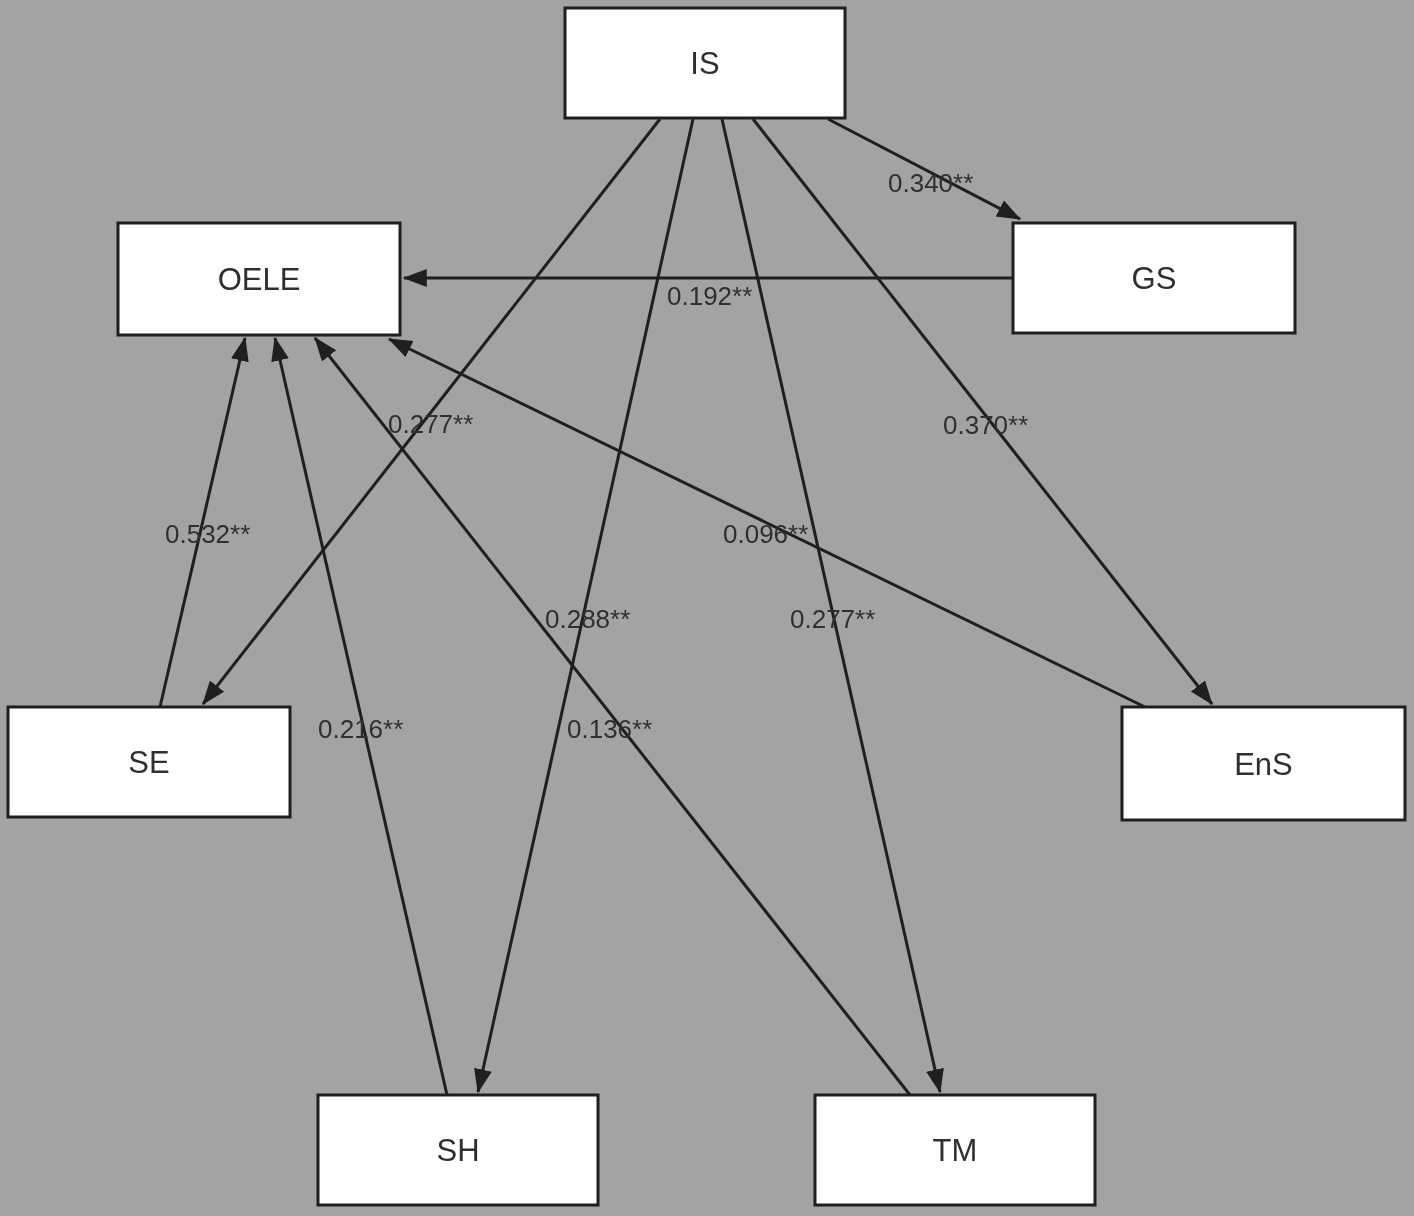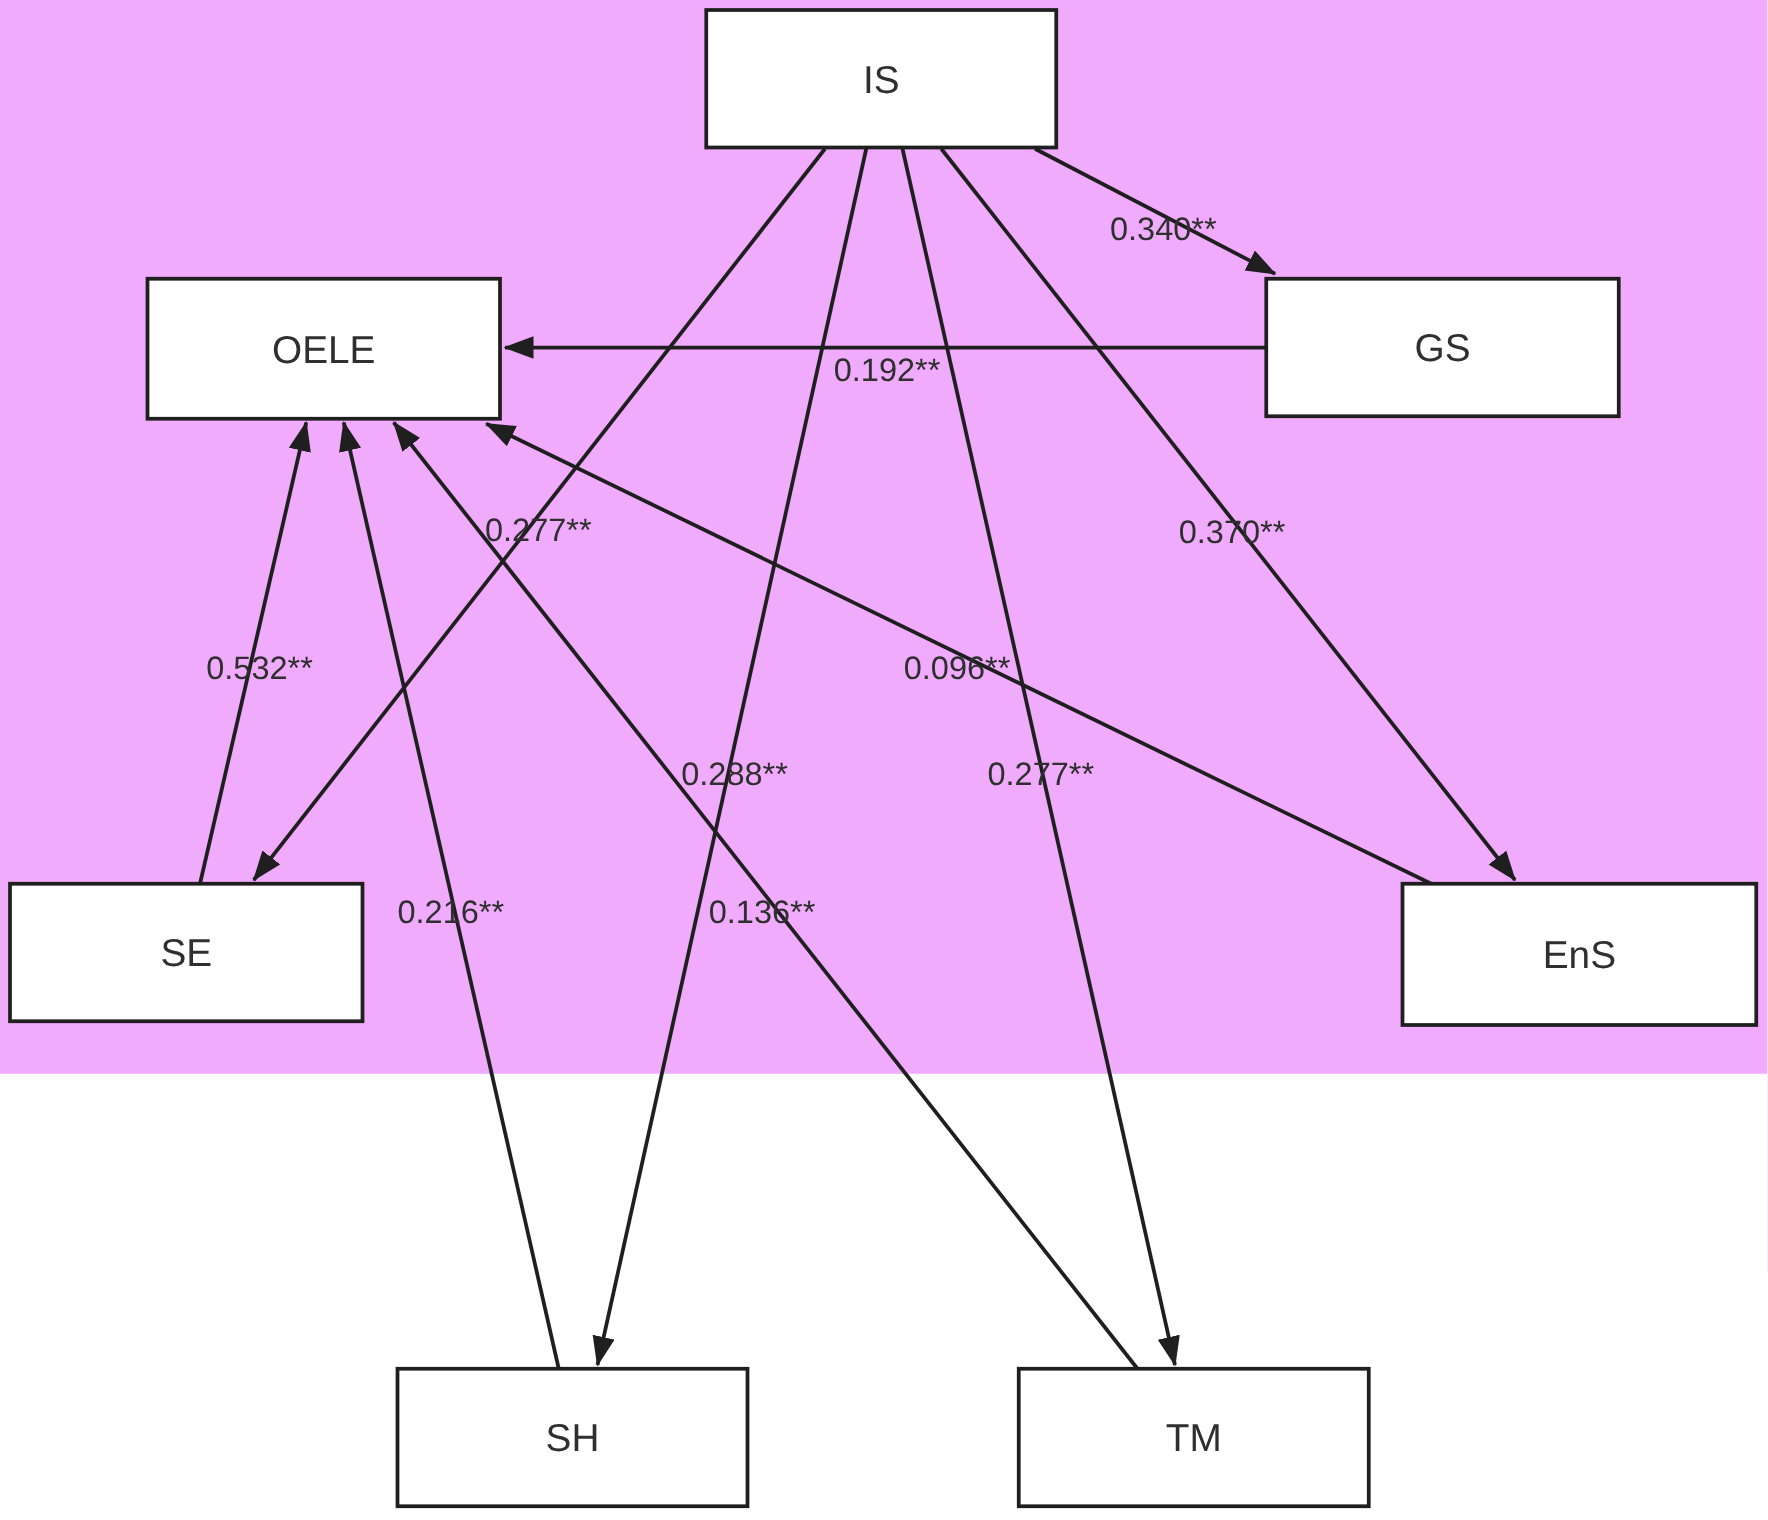--- a/index.html
+++ b/index.html
@@ -7,22 +7,22 @@
     padding: 0;
     background: #ffffff;
     width: 1414px;
     height: 1216px;
     overflow: hidden;
     font-family: "Liberation Sans", sans-serif;
   }
   .canvas {
     position: relative;
     width: 1414px;
-    height: 859px;
-    background: #f0abfc;
+    height: 1216px;
+    background: #a3a3a3;
   }
   svg { display: block; }
   .edge-line {
     stroke: #1f1f1f;
     stroke-width: 3;
     fill: none;
   }
   .node-box {
     fill: #ffffff;
     stroke: #1f1f1f;

